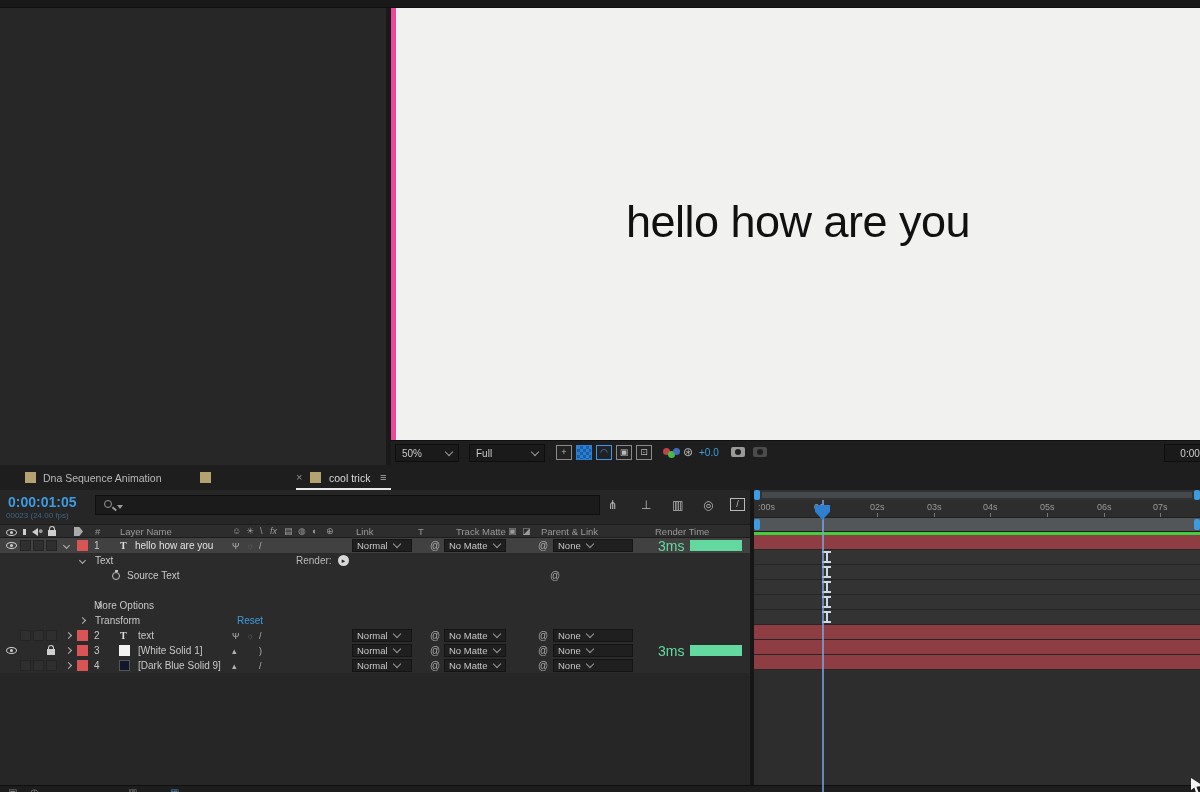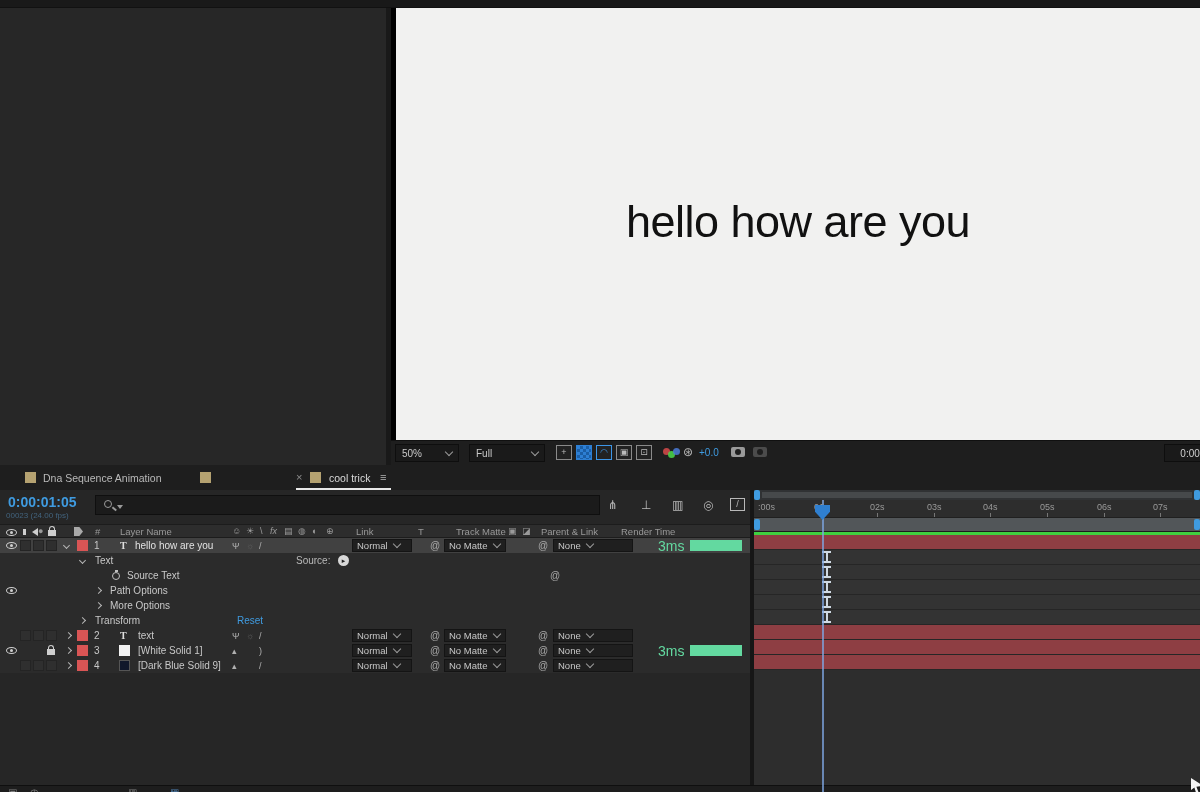--- a/index.html
+++ b/index.html
@@ -1,19 +1,19 @@
 <!DOCTYPE html>
 <html><head>
 <meta charset="utf-8">
 <style>
   * { margin:0; padding:0; box-sizing:border-box; }
   html,body { width:1200px; height:792px; overflow:hidden; background:#262626;
               font-family:"Liberation Sans","DejaVu Sans",sans-serif; }
   .abs { position:absolute; }
-  #stage { position:relative; width:1200px; height:792px; background:#000000; }
+  #stage { position:relative; width:1200px; height:792px; background:#ec4899; }
 
   
   #top-strip { left:0; top:0; width:1200px; height:8px; background:#191919; border-bottom:1px solid #111; }
   #left-panel { left:0; top:8px; width:391px; height:457px; background:#272727; border-right:5px solid #191919; }
   #comp-area { left:396px; top:8px; width:804px; height:432px; background:#f1f1f0; }
   #comp-text { left:0; top:188px; width:100%; text-align:center; color:#111;
                font-size:45px; letter-spacing:-0.5px; }
 
   
   #viewer-toolbar { left:391px; top:440px; width:809px; height:25px; background:#1e1e1e; border-top:1px solid #101010; }
@@ -212,21 +212,21 @@
       <span class="hdr-ic" style="left:284px;">▤</span>
       <span class="hdr-ic" style="left:298px;">◍</span>
       <span class="hdr-ic" style="left:312px;">◐</span>
       <span class="hdr-ic" style="left:326px;">⊕</span>
       <span class="hdr-txt" style="left:356px;">Link</span>
       <span class="hdr-txt" style="left:418px;">T</span>
       <span class="hdr-txt" style="left:456px;">Track Matte</span>
       <span class="hdr-ic" style="left:508px;">▣</span>
       <span class="hdr-ic" style="left:522px;">◪</span>
       <span class="hdr-txt" style="left:541px;">Parent &amp; Link</span>
-      <span class="hdr-txt" style="left:621px;">Render Time</span>
+      <span class="hdr-txt" style="left:655px;">Render Time</span>
     </div>
 
     <div id="rows">
 
       <div class="row sel" style="top:0;">
         <span class="cell" style="left:6px;">
             <span class="eye"></span>
           </span>
         <span class="faintbox" style="left:20px;"></span>
           <span class="faintbox" style="left:33px;"></span>
@@ -259,49 +259,40 @@
         </div>
         <span class="cell rt-green" style="left:658px;">3ms</span>
         <span class="rt-bar" style="left:690px;"></span>
       </div>
 
       <div class="row" style="top:15px;">
         <span class="cell" style="left:80px;">
             <span class="chev-d"></span>
           </span>
         <span class="cell" style="left:95px;">Text</span>
-        <span class="cell" style="left:296px; color:#b9b9b9;">Source:</span>
+        <span class="cell" style="left:296px; color:#b9b9b9;">Render:</span>
         <span class="cell" style="left:338px;">
             <span class="animate-play">▸</span>
           </span>
       </div>
 
       <div class="row" style="top:30px;">
         <span class="cell" style="left:112px;">
             <span class="stopwatch"></span>
           </span>
         <span class="cell" style="left:127px;">Source Text</span>
         <span class="cell pick" style="left:550px;">@</span>
       </div>
 
-      <div class="row" style="top:45px;">
-        <span class="cell" style="left:6px;">
-            <span class="eye"></span>
-          </span>
-        <span class="cell" style="left:96px;">
-            <span class="chev-r"></span>
-          </span>
-        <span class="cell" style="left:110px;">Path Options</span>
-      </div>
 
       <div class="row" style="top:60px;">
         <span class="cell" style="left:96px;">
             <span class="chev-r"></span>
           </span>
-        <span class="cell" style="left:110px;text-align:right;">More Options</span>
+        <span class="cell" style="left:94px;text-align:right;">More Options</span>
       </div>
 
       <div class="row" style="top:75px;">
         <span class="cell" style="left:80px;">
             <span class="chev-r"></span>
           </span>
         <span class="cell" style="left:95px;">Transform</span>
         <span class="cell blue-text" style="left:237px;">Reset</span>
       </div>
 

